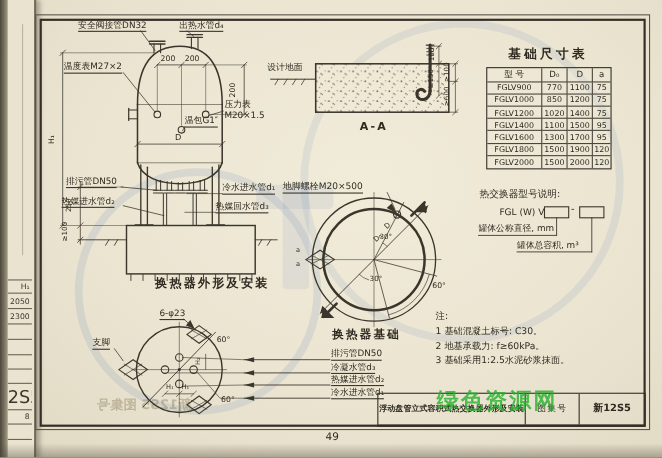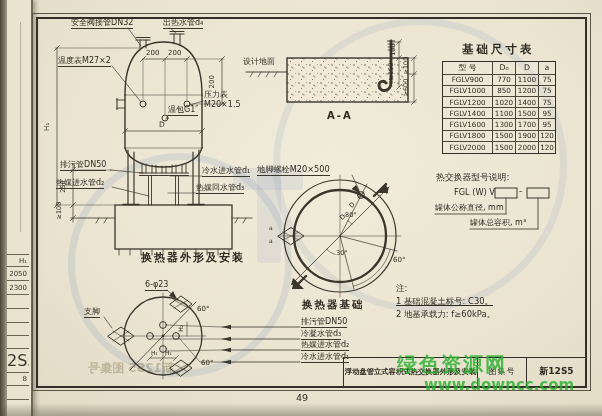--- a/index.html
+++ b/index.html
@@ -432,32 +432,32 @@
     </div>
   </div>
 
   <div class="lbl" style="left:436px;top:173px;font-size:8.8px;">热交换器型号说明:</div>
   <div class="lbl" style="left:454px;top:188px;font-size:8.2px;">FGL (W) V</div>
   <div class="lbl" style="left:519px;top:187px;font-size:9px;">-</div>
   <div class="lbl" style="left:435px;top:204px;font-size:8px;">罐体公称直径, mm</div>
   <div class="lbl" style="left:470px;top:219px;font-size:8px;">罐体总容积, m³</div>
 
   <div class="lbl" style="left:396px;top:284px;font-size:8.6px;">注:</div>
-  <div class="lbl" style="left:396px;top:297px;font-size:8.4px;text-decoration:underline;">1  基础混凝土标号: C30。</div>
+  <div class="lbl" style="left:396px;top:297px;font-size:8.4px;">1  基础混凝土标号: C30。</div>
   <div class="lbl" style="left:396px;top:310px;font-size:8.4px;">2  地基承载力: f≥60kPa。</div>
+  <div class="lbl" style="left:396px;top:323px;font-size:8.4px;">3  基础采用1:2.5水泥砂浆抹面。</div>
 
   <div class="tb">
     <div class="tb-row r1">
       <div class="tc" style="width:134px;font-size:7.3px;font-weight:bold;">浮动盘管立式容积式热交换器外形及安装</div>
       <div class="tc" style="width:49px;font-size:8px;letter-spacing:1px;">图集号</div>
       <div class="tc" style="flex:1;font-size:9px;font-weight:bold;">新12S5</div>
     </div>
   </div>
 
   <div class="bleed" style="left:88px;top:360px;font-size:12px;">新12S5  图集号</div>
 
   <div class="green" style="left:397px;top:351px;font-size:20px;letter-spacing:2px;">绿色资源网</div>
-  <div class="green" style="left:424px;top:376px;font-size:15px;">www.downcc.com</div>
 
   <div class="lbl" style="left:290px;top:393px;width:24px;text-align:center;font-size:9.5px;z-index:6;">49</div>
 
   <div class="shade-b"></div>
 </div>
 
 </body></html>

